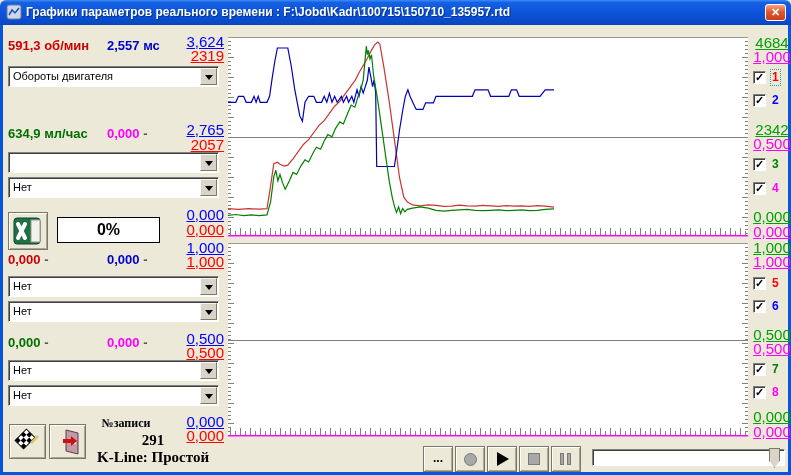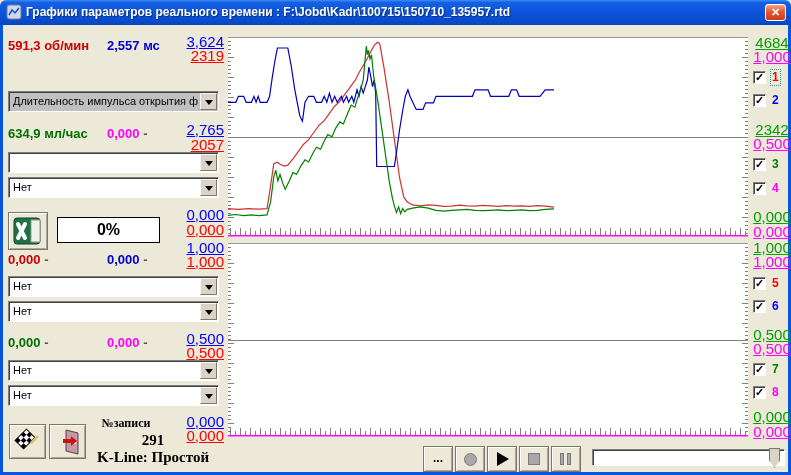--- a/index.html
+++ b/index.html
@@ -103,22 +103,22 @@
 
   <div class="readout" style="left:8px;top:38px;">
     <span class="red">591,3</span>
     <span class="red">об/мин</span>
   </div>
   <div class="readout" style="left:107px;top:38px;">
     <span class="blue">2,557</span>
     <span class="blue">мс</span>
   </div>
 
-  <div class="combo gray" style="top:91px;">
-    <span class="combo-text">Длительность импульса открытия ф</span>
+  <div class="combo" style="top:66px;">
+    <span class="combo-text">Обороты двигателя</span>
     <span class="combo-btn">
         <i class="combo-arrow"></i>
       </span>
   </div>
 
   <div class="readout" style="left:8px;top:126px;">
     <span class="green">634,9</span>
     <span class="green">мл/час</span>
   </div>
   <div class="readout" style="left:107px;top:126px;">

